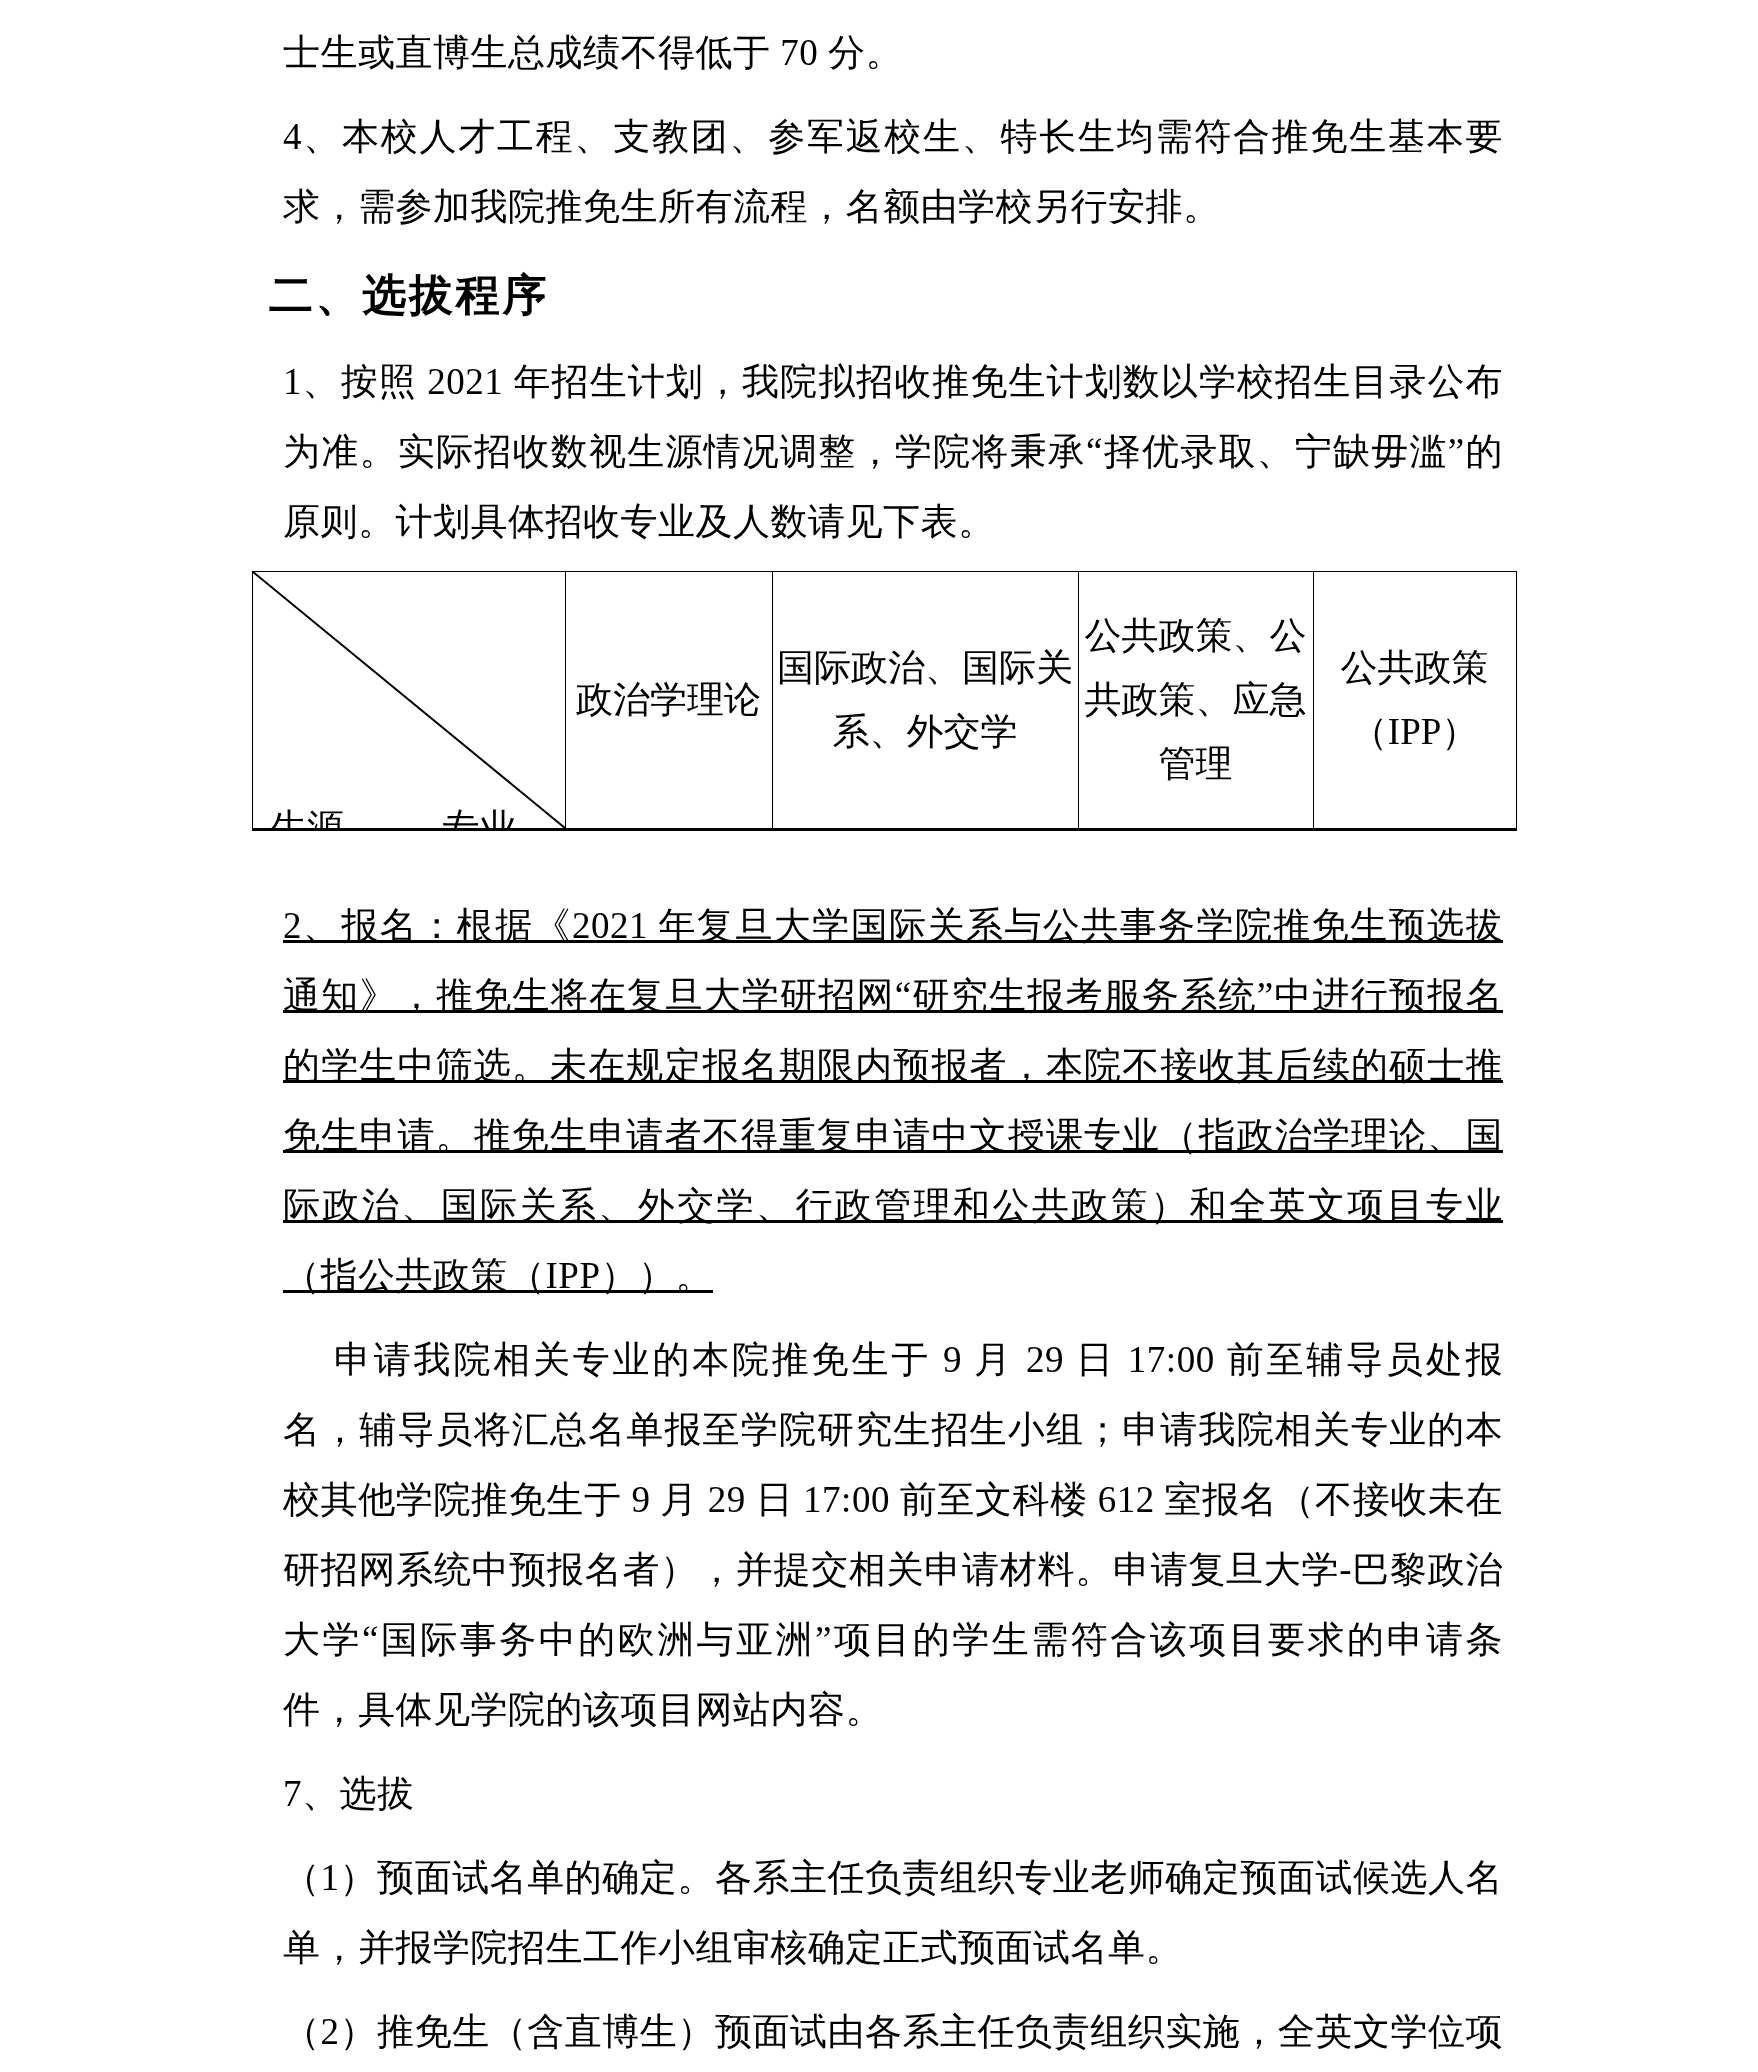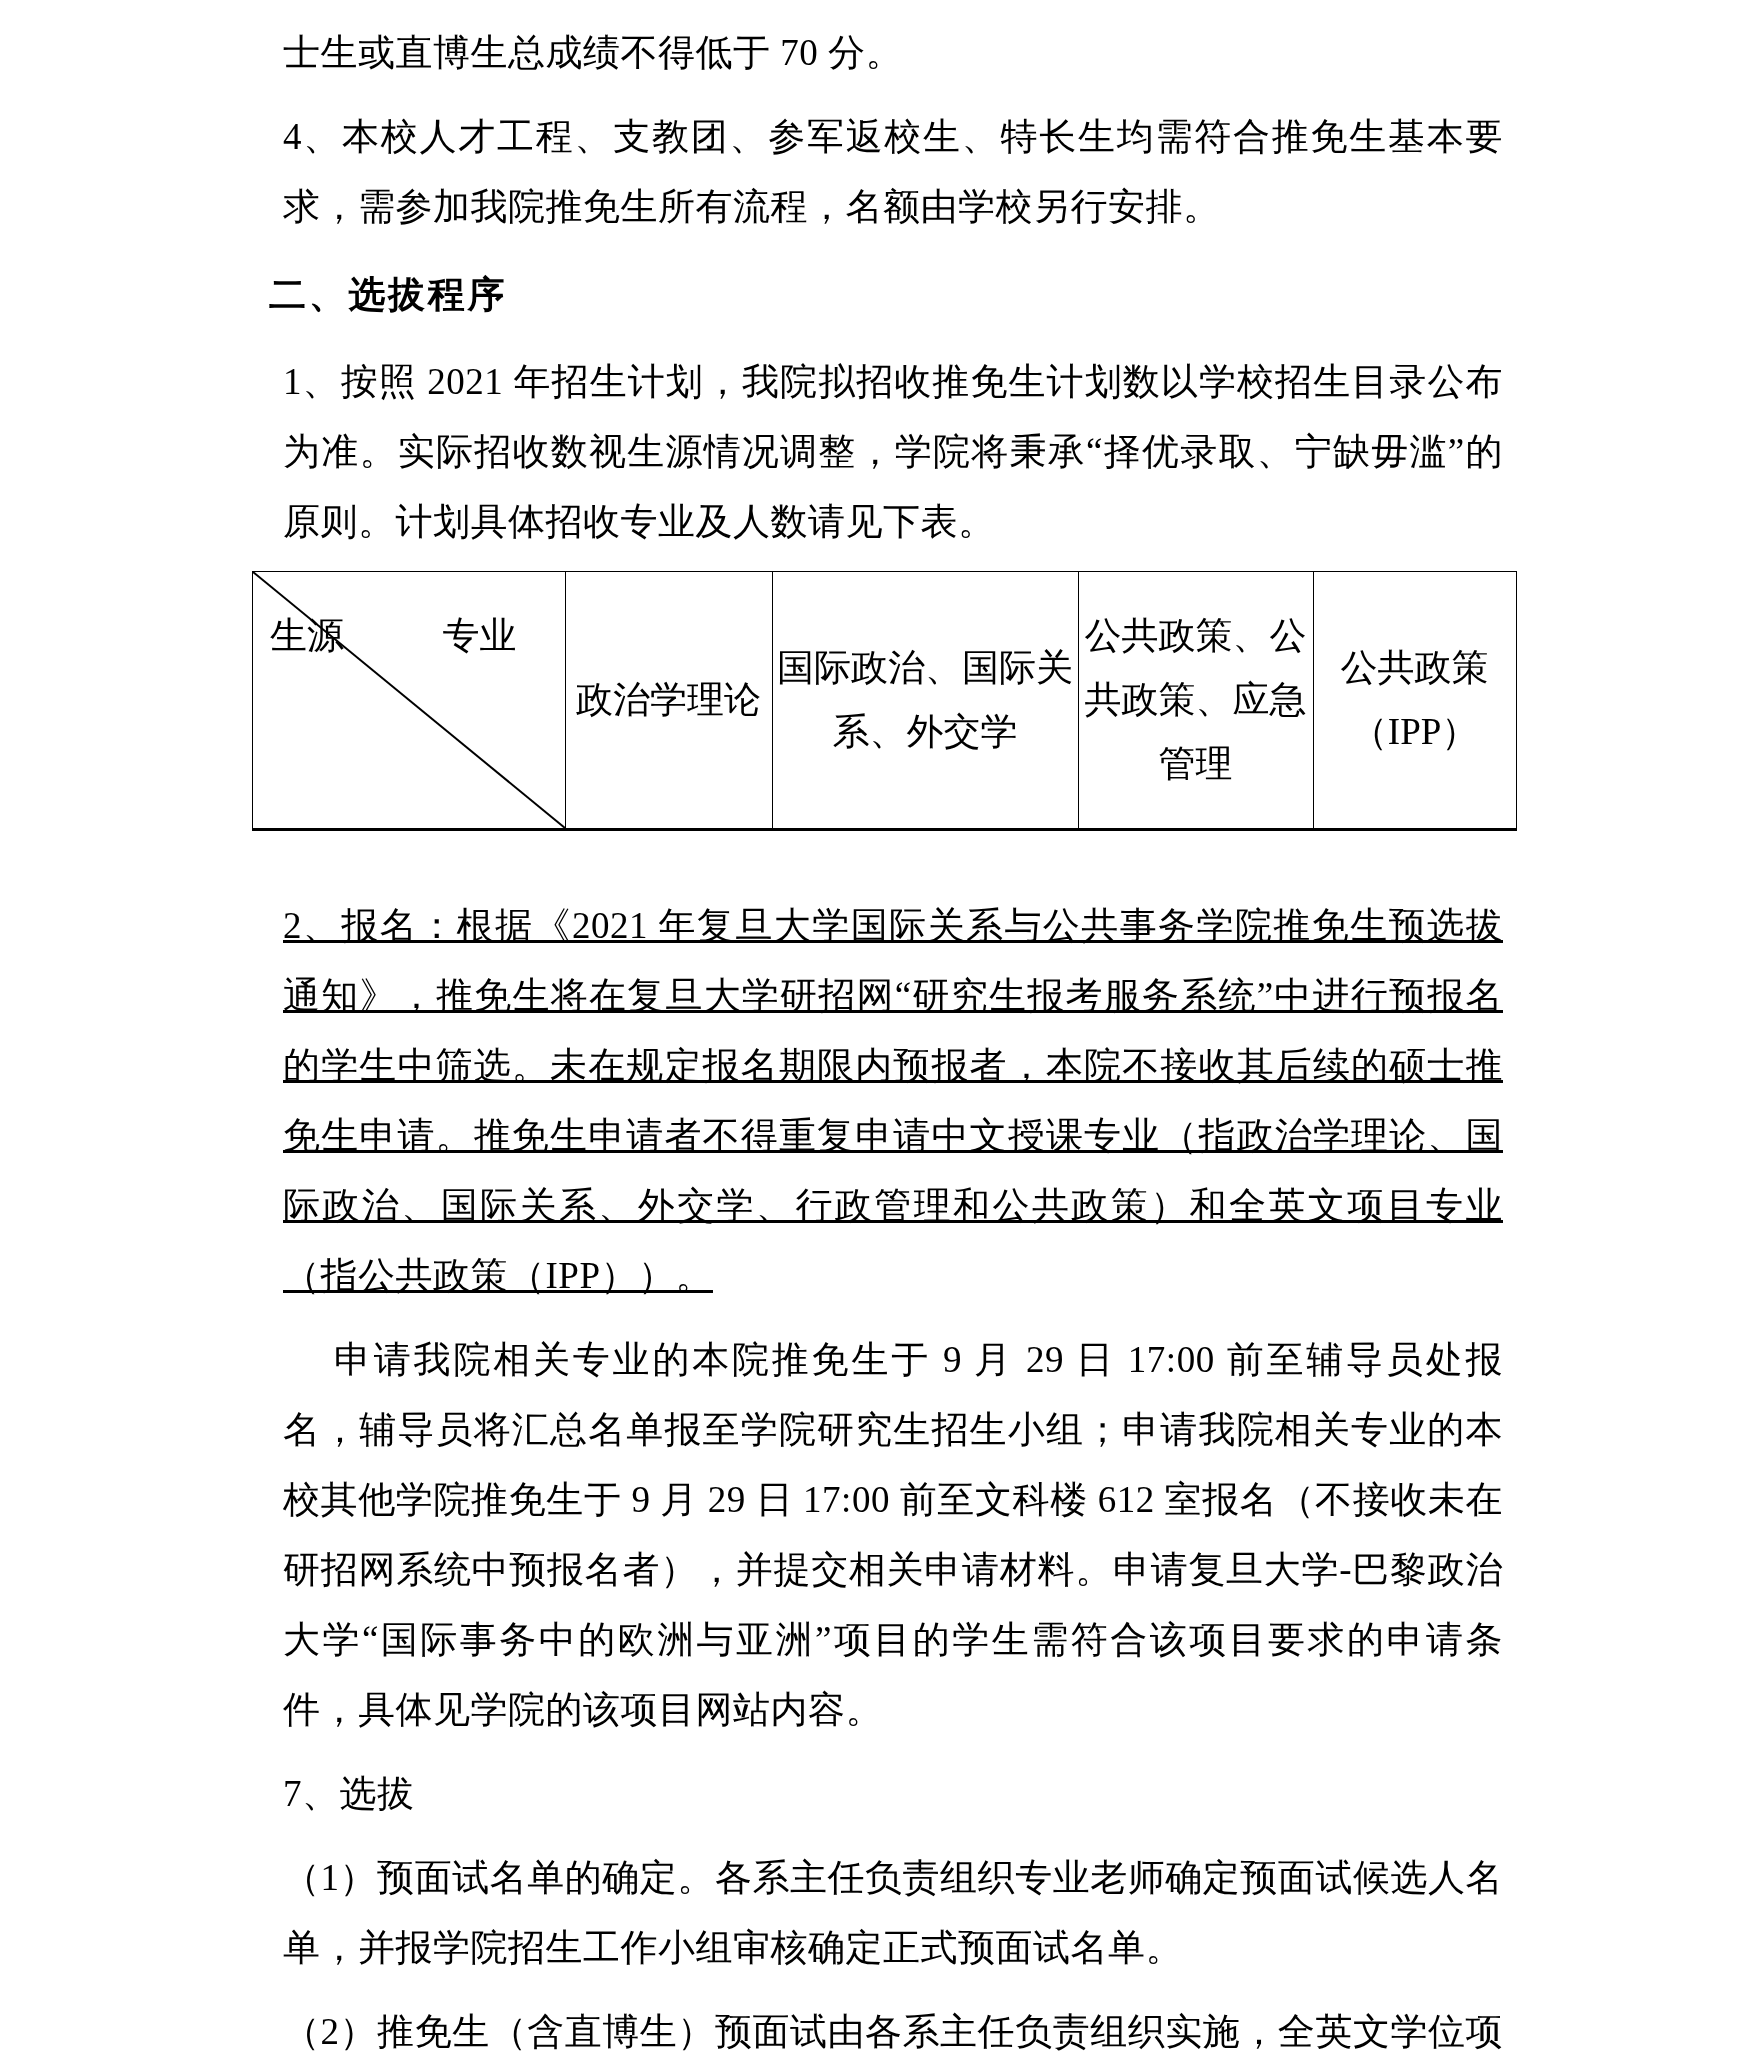--- a/index.html
+++ b/index.html
@@ -23,21 +23,21 @@
     text-align: justify;
     letter-spacing: 0.5px;
   }
   p.doc-para.first-indent {
     text-indent: 51px;
   }
   h2.section-heading {
     margin: 9.1px 0 5.5px 0;
     font-family: "Liberation Sans", "DejaVu Sans", sans-serif;
     font-weight: bold;
-    font-size: 37px;
+    font-size: 44px;
     line-height: 77px;
     letter-spacing: 2.7px;
     text-align: left;
   }
   table.quota-table {
     border-collapse: collapse;
     table-layout: fixed;
     width: 1264px;
     margin: 11px 0 0 -17.4px;
     font-size: 37px;
@@ -68,21 +68,21 @@
     position: absolute;
     left: 0; top: 0;
     width: 100%; height: 100%;
     display: block;
   }
   .corner-wrap {
     position: relative;
     z-index: 1;
     display: flex;
     justify-content: space-between;
-    align-items: flex-start;
+    align-items: flex-end;
     height: 100%;
     padding: 0 48px 0 17.4px;
     box-sizing: border-box;
   }
   td.row-label-cell {
     text-align: left;
     padding-left: 17.4px;
   }
   p.para-after-table {
     margin-top: 60px;

